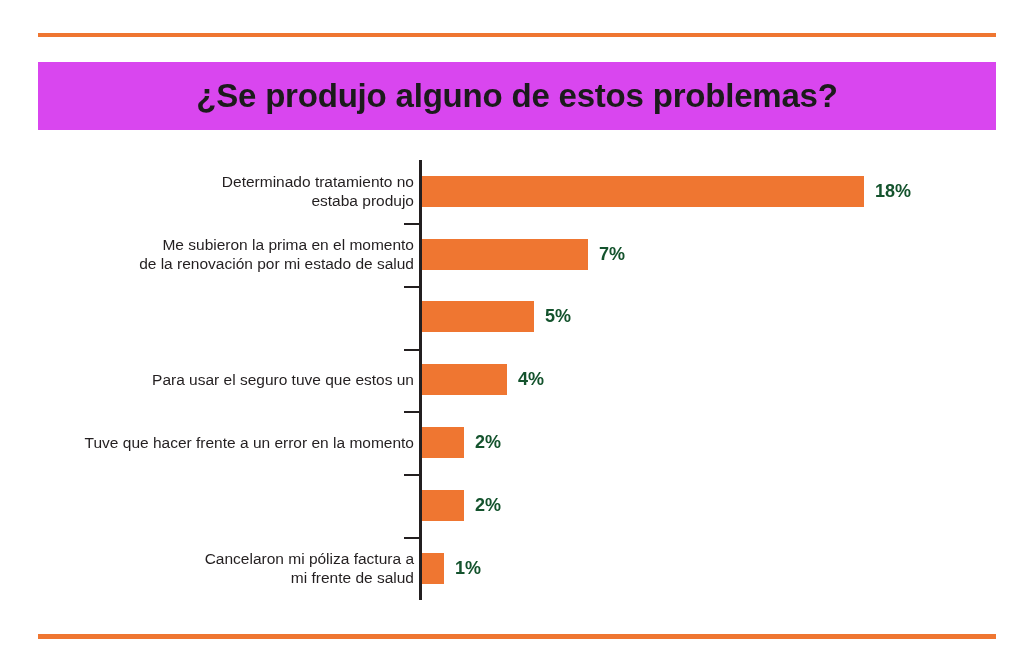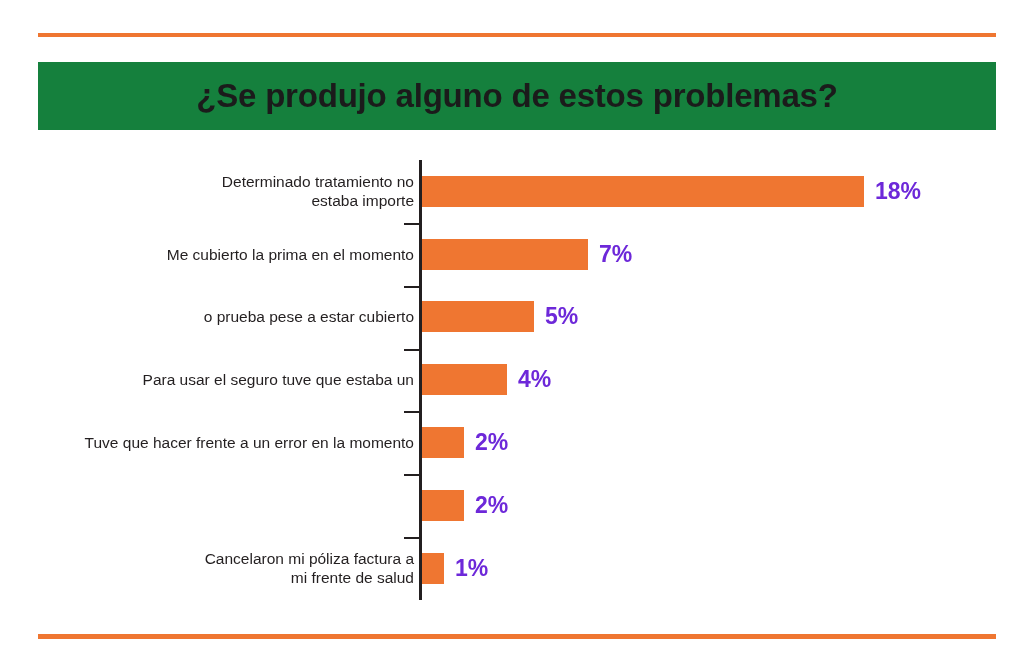--- a/index.html
+++ b/index.html
@@ -29,21 +29,21 @@
   }
   .rule.top { top: 33px; }
   .rule.bottom { top: 634px; height: 5px; }
 
   .title-band {
     position: absolute;
     left: 38px;
     top: 62px;
     width: 958px;
     height: 68px;
-    background: #15803d;
+    background: #d946ef;
     display: flex;
     align-items: center;
     justify-content: center;
   }
   .title {
     font-size: 33px;
     font-weight: bold;
     color: #1b1b1b;
     letter-spacing: -0.2px;
     white-space: nowrap;
@@ -94,23 +94,23 @@
     left: 422px;
     display: flex;
     align-items: center;
   }
   .row .bar {
     height: 31px;
     background: #ef7631;
   }
   .row .value {
     margin-left: 11px;
-    font-size: 23px;
+    font-size: 18px;
     font-weight: bold;
-    color: #6d28d9;
+    color: #14532d;
     white-space: nowrap;
   }
   
   .tick {
     position: absolute;
     left: 404px;
     width: 18px;
     height: 2px;
     background: #231f20;
   }
@@ -134,51 +134,51 @@
     <div class="tick" style="top:199px"></div>
     <div class="tick" style="top:261px"></div>
     <div class="tick" style="top:324px"></div>
     <div class="tick" style="top:387px"></div>
 
     <div class="rows">
 
       <div class="row">
         <div class="label">
           <span class="line">Determinado tratamiento no</span>
-          <span class="line">estaba importe</span>
+          <span class="line">estaba produjo</span>
         </div>
         <div class="bar-wrap">
           <div class="bar" style="width:442px"></div>
           <div class="value">18%</div>
         </div>
       </div>
 
       <div class="row">
         <div class="label">
-          <span class="line">Me cubierto la prima en el momento</span>
+          <span class="line">Me subieron la prima en el momento</span>
+          <span class="line">de la renovación por mi estado de salud</span>
         </div>
         <div class="bar-wrap">
           <div class="bar" style="width:166px"></div>
           <div class="value">7%</div>
         </div>
       </div>
 
       <div class="row">
         <div class="label">
-          <span class="line">o prueba pese a estar cubierto</span>
         </div>
         <div class="bar-wrap">
           <div class="bar" style="width:112px"></div>
           <div class="value">5%</div>
         </div>
       </div>
 
       <div class="row">
         <div class="label">
-          <span class="line">Para usar el seguro tuve que estaba un</span>
+          <span class="line">Para usar el seguro tuve que estos un</span>
         </div>
         <div class="bar-wrap">
           <div class="bar" style="width:85px"></div>
           <div class="value">4%</div>
         </div>
       </div>
 
       <div class="row">
         <div class="label">
           <span class="line">Tuve que hacer frente a un error en la momento</span>

